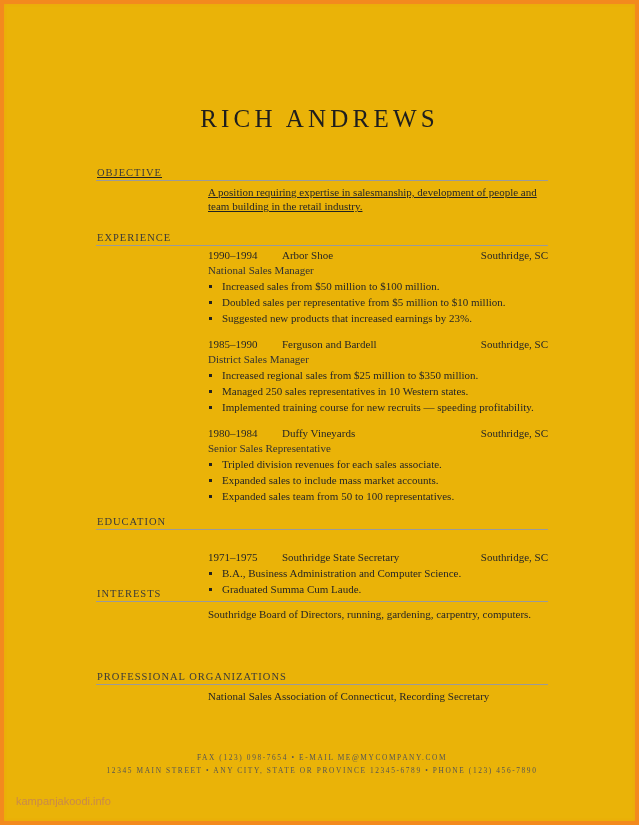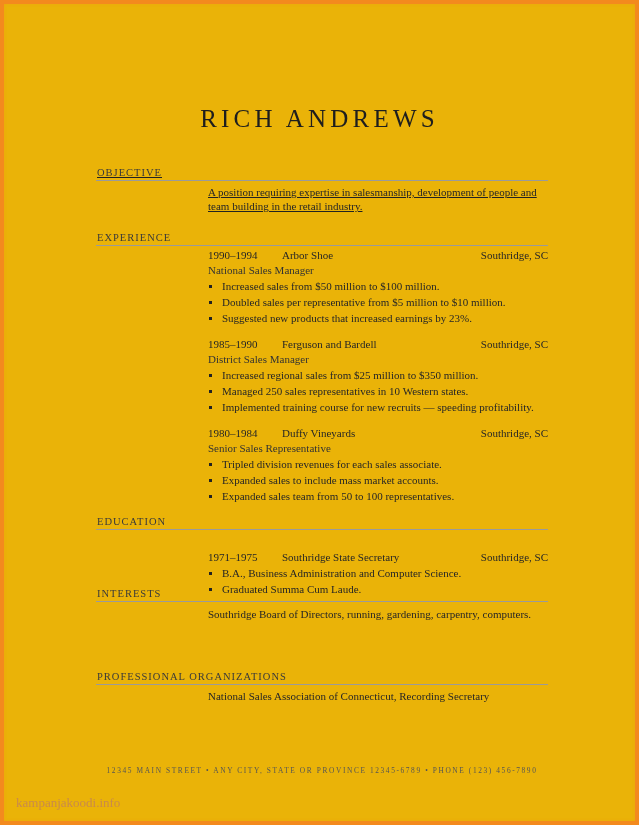--- a/index.html
+++ b/index.html
@@ -60,22 +60,22 @@
   .footer {
     position: absolute; left: 92px; width: 452px;
     text-align: center;
     font-size: 7.4px;
     letter-spacing: 1.6px;
     color: #555;
     line-height: 9px;
   }
   .watermark {
     position: absolute; left: 16px; top: 795px;
-    font-family: Liberation Serif, serif;
-    font-size: 13px;
+    font-family: Liberation Sans, sans-serif;
+    font-size: 11px;
     color: #c98a4a;
   }
 </style>
 </head>
 <body>
 
 <div class="page">
 
   <div class="name">RICH ANDREWS</div>
 
@@ -155,17 +155,18 @@
     <div class="rule"></div>
     <div class="body" style="margin-top:5px;">Southridge Board of Directors, running, gardening, carpentry, computers.</div>
   </div>
 
   <div class="section" style="top:634px;margin-top:32px;">
     <div class="sec-head">PROFESSIONAL ORGANIZATIONS</div>
     <div class="rule"></div>
     <div class="body" style="margin-top:4px;">National Sales Association of Connecticut, Recording Secretary</div>
   </div>
 
+  <div class="footer" style="top:749px;">FAX (123) 098-7654 • E-MAIL ME@MYCOMPANY.COM</div>
   <div class="footer" style="top:762px;">12345 MAIN STREET • ANY CITY, STATE OR PROVINCE 12345-6789 • PHONE (123) 456-7890</div>
 
 </div>
 
 <div class="watermark">kampanjakoodi.info</div>
 
 </body></html>

